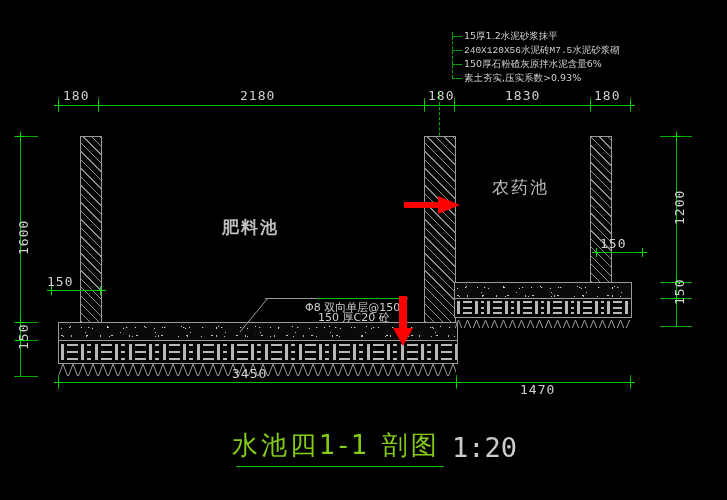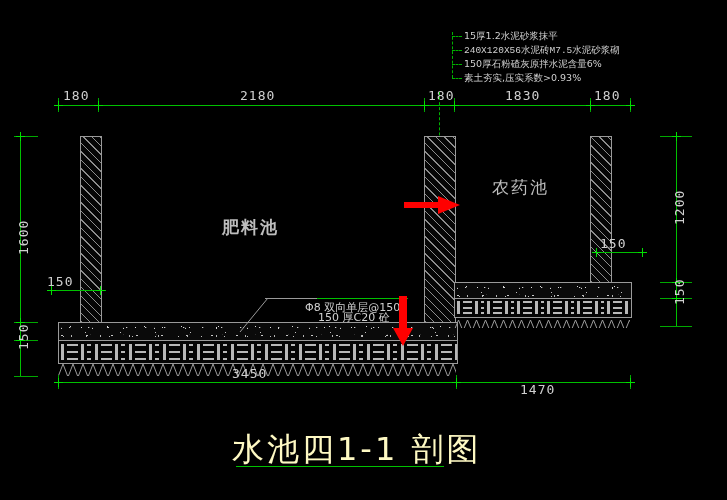--- a/index.html
+++ b/index.html
@@ -57,21 +57,21 @@
 
   .note{position:absolute;color:#d0d0d0;font-size:9.5px;white-space:nowrap;
         font-family:"DejaVu Sans","Liberation Sans",sans-serif;}
   .notedash{position:absolute;border-top:1px dashed #00b000;}
   .notedashv{position:absolute;border-left:1px dashed #00b000;}
 
   .roomlabel{position:absolute;color:#bdbdbd;font-size:17px;letter-spacing:2px;
              white-space:nowrap;}
   .calloutxt{position:absolute;color:#d0d0d0;font-size:11px;white-space:nowrap;}
 
-  .title{position:absolute;color:#fef9c3;font-size:32px;letter-spacing:3px;
+  .title{position:absolute;color:#84cc16;font-size:26px;letter-spacing:3px;
          white-space:nowrap;}
   .scale{position:absolute;color:#cccccc;font-size:27px;white-space:nowrap;
          font-family:"DejaVu Sans Mono","Liberation Mono",monospace;}
 
   .arrow{position:absolute;}
   .centerline{position:absolute;border-left:1px dashed #00b000;}
 </style>
 </head>
 <body>
 
@@ -252,15 +252,16 @@
     <div class="ext extv" style="left:456px;top:375px;height:14px;"></div>
     <div class="ext extv" style="left:630px;top:375px;height:14px;"></div>
     <div class="tick" style="left:54px;top:378px;"></div>
     <div class="tick" style="left:452px;top:378px;"></div>
     <div class="tick" style="left:626px;top:378px;"></div>
     <div class="dimtxt" style="left:232px;top:366px;">3450</div>
     <div class="dimtxt" style="left:520px;top:366px;margin-top:16px;">1470</div>
   </div>
 
   <div class="title" style="left:232px;top:428px;">水池四1-1  剖图</div>
+  <div class="scale" style="left:452px;top:432px;">1:20</div>
   <div class="underline" style="left:236px;top:466px;width:208px;"></div>
 
 </div>
 
 </body></html>

